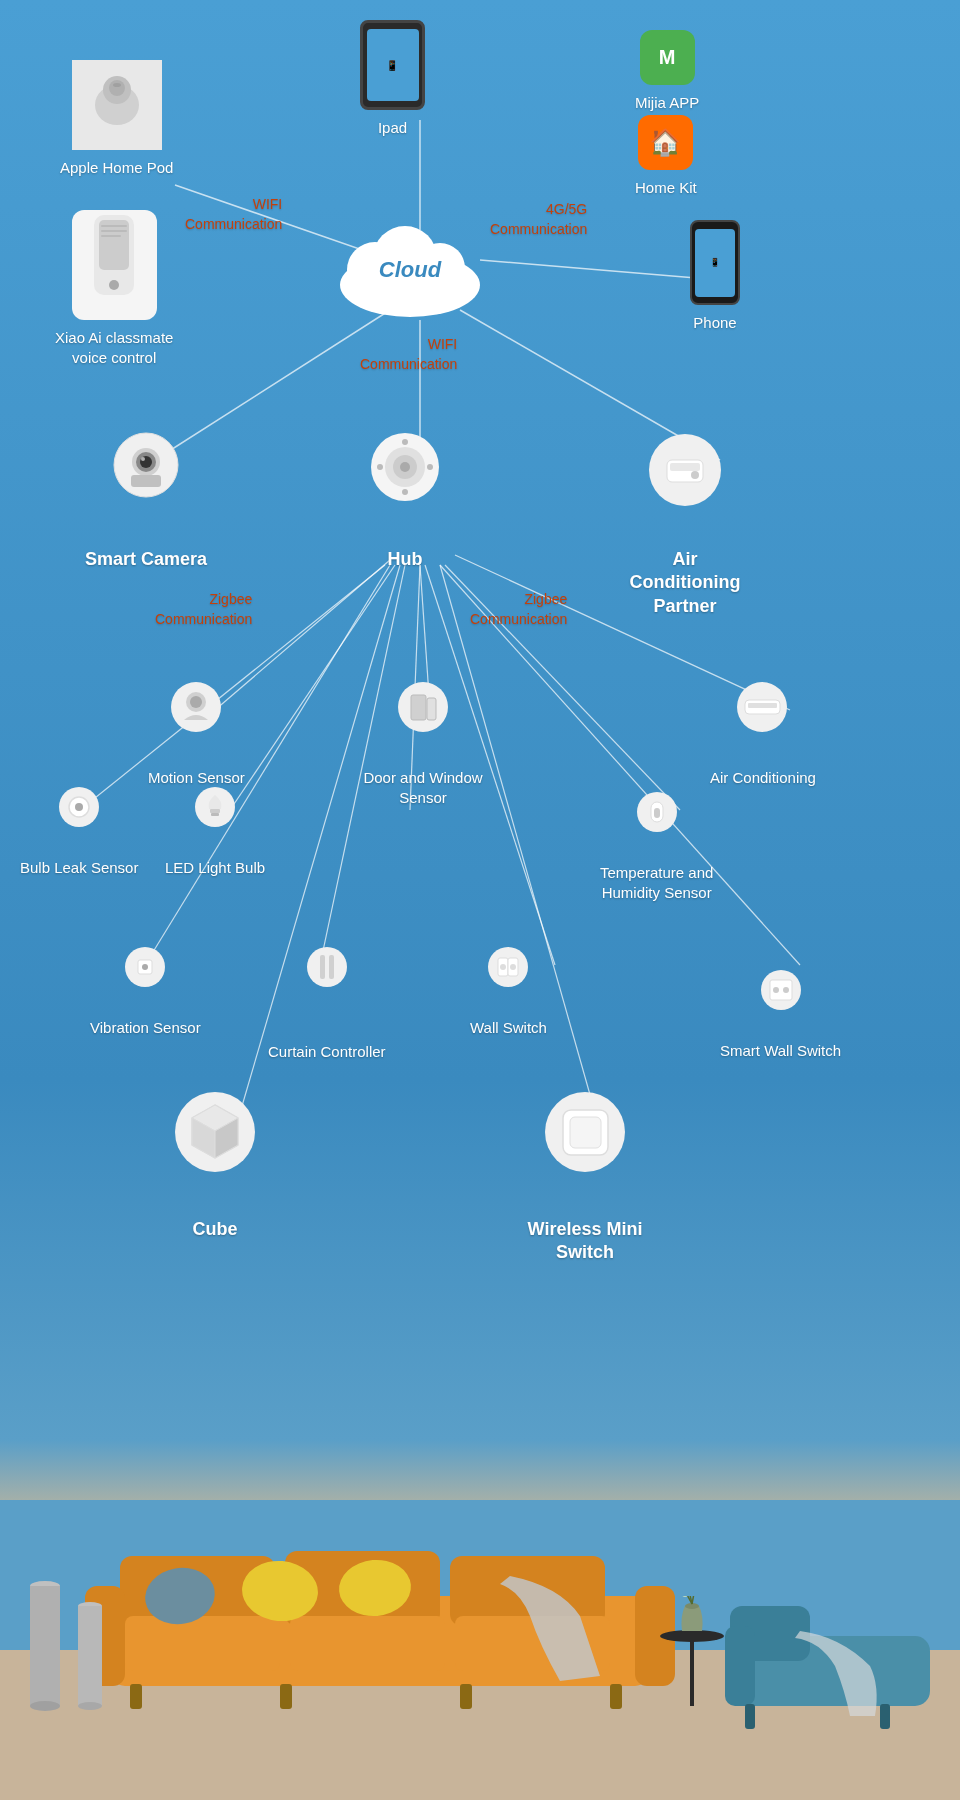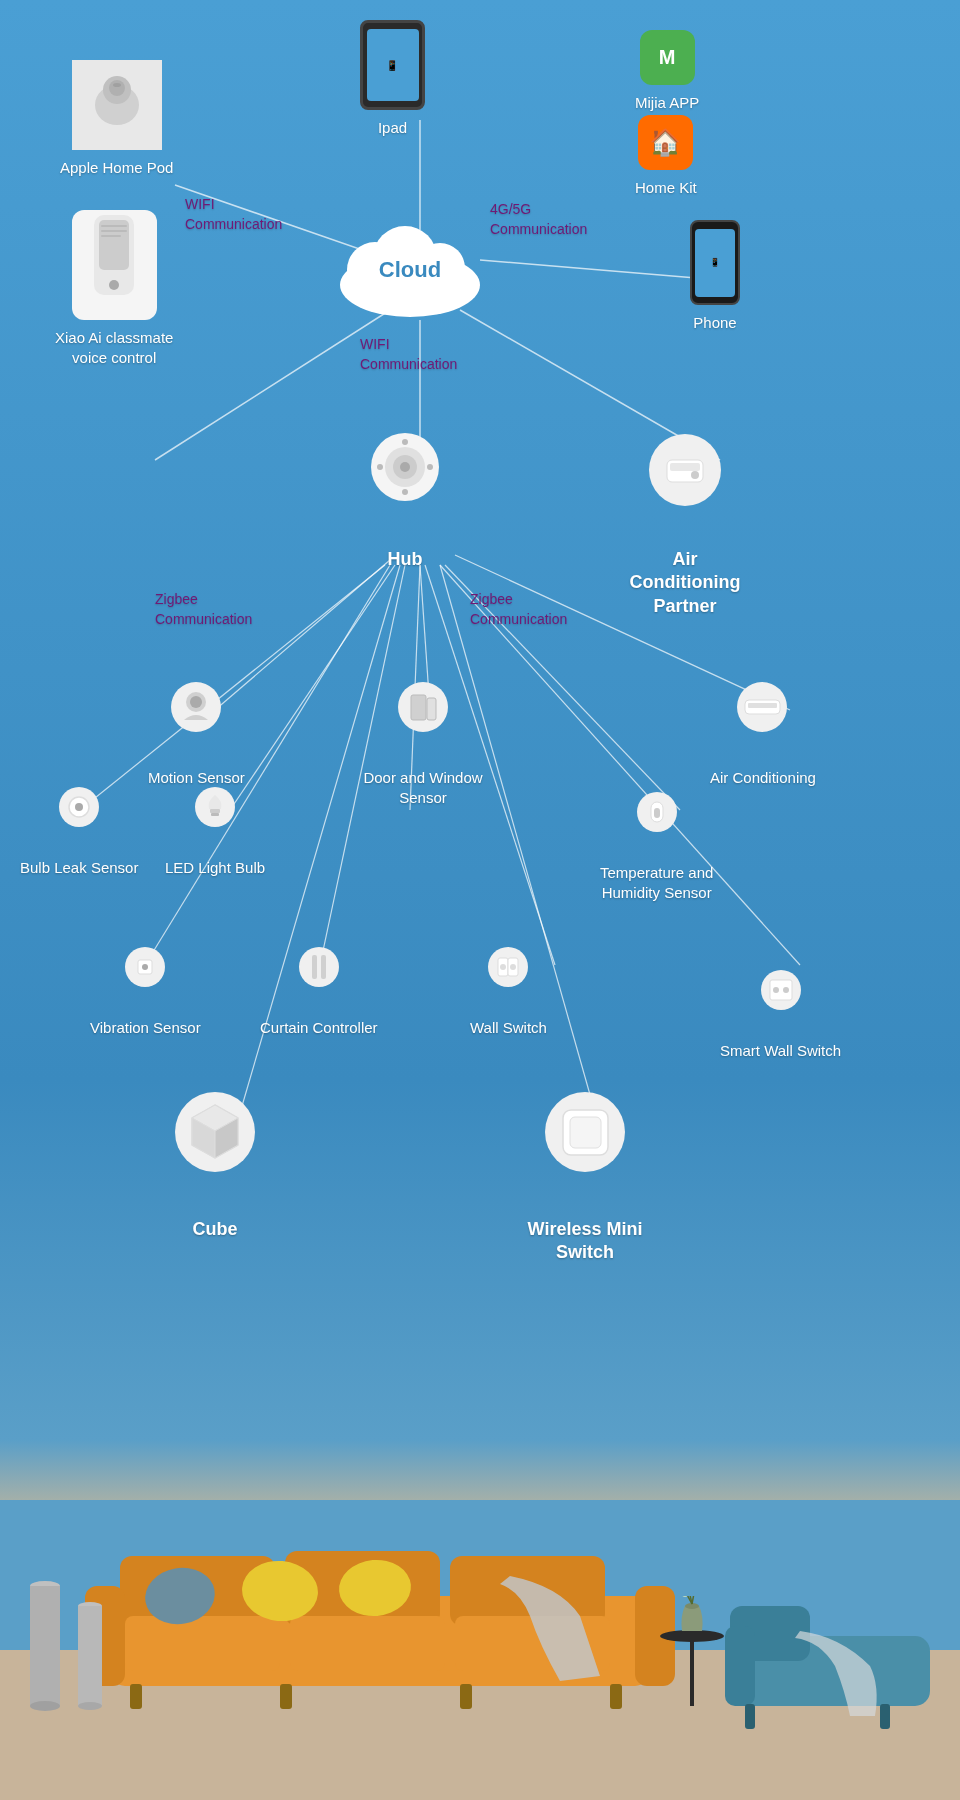--- a/index.html
+++ b/index.html
@@ -49,24 +49,24 @@
       margin-top: 8px;
       line-height: 1.3;
       text-shadow: 0 1px 2px rgba(0,0,0,0.3);
       max-width: 130px;
     }
     .device-label-lg {
       font-size: 18px;
       font-weight: 600;
     }
     .comm-label {
-      color: #701a75;
+      color: #c2410c;
       font-size: 14px;
       font-weight: 500;
-      text-align: left;
+      text-align: right;
       line-height: 1.4;
       text-shadow: 0 1px 2px rgba(0,0,0,0.2);
     }
     .room-scene {
       position: relative;
       width: 960px;
       height: 300px;
       overflow: hidden;
     }
     .app-icon {
@@ -182,36 +182,49 @@
         <rect x="20" y="10" width="30" height="50" rx="5" fill="#ccc"></rect>
         <circle cx="35" cy="75" r="5" fill="#aaa"></circle>
         <rect x="22" y="15" width="26" height="2" rx="1" fill="#bbb"></rect>
         <rect x="22" y="20" width="26" height="2" rx="1" fill="#bbb"></rect>
         <rect x="22" y="25" width="20" height="2" rx="1" fill="#bbb"></rect>
       </svg>
     </div>
     <div class="device-label" style="max-width:140px;">Xiao Ai classmate<br>voice control</div>
   </div>
 
-  <div style="position:absolute; left:330px; top:210px;">
+  <div style="position:absolute; left:330px; top:210px;font-style:italic;">
     <div style="position:relative; width:160px; height:110px;">
       <svg width="160" height="110" viewBox="0 0 160 110">
         <ellipse cx="80" cy="75" rx="70" ry="32" fill="white"></ellipse>
         <circle cx="45" cy="60" r="28" fill="white"></circle>
         <circle cx="75" cy="48" r="32" fill="white"></circle>
         <circle cx="110" cy="58" r="25" fill="white"></circle>
       </svg>
       <div style="position:absolute; top:50%; left:50%; transform:translate(-50%,-30%); color:#3a8abf; font-size:22px; font-weight:700; z-index:2;">Cloud</div>
     </div>
   </div>
 
   <div style="position:absolute; left:360px; top:335px;">
     <div class="comm-label">WIFI<br>Communication</div>
   </div>
 
+  <div class="device-node" style="left:85px; top:430px;">
+    <div class="circle-lg">
+      <svg width="70" height="70" viewBox="0 0 70 70">
+        <circle cx="35" cy="35" r="32" fill="#f0f0f0" stroke="#e0e0e0" stroke-width="1"></circle>
+        <circle cx="35" cy="32" r="14" fill="#d0d0d0"></circle>
+        <circle cx="35" cy="32" r="10" fill="#888"></circle>
+        <circle cx="35" cy="32" r="6" fill="#333"></circle>
+        <circle cx="32" cy="29" r="2" fill="white" opacity="0.6"></circle>
+        <rect x="20" y="45" width="30" height="12" rx="3" fill="#c0c0c0"></rect>
+      </svg>
+    </div>
+    <div class="device-label device-label-lg">Smart Camera</div>
+  </div>
 
   <div class="device-node" style="left:350px; top:430px;">
     <div class="circle-lg">
       <svg width="75" height="75" viewBox="0 0 75 75">
         <circle cx="37" cy="37" r="34" fill="#f5f5f5"></circle>
         <circle cx="37" cy="37" r="20" fill="#e0e0e0"></circle>
         <circle cx="37" cy="37" r="12" fill="#ccc"></circle>
         <circle cx="37" cy="37" r="5" fill="#aaa"></circle>
         <circle cx="37" cy="12" r="3" fill="#bbb"></circle>
         <circle cx="37" cy="62" r="3" fill="#bbb"></circle>
@@ -315,21 +328,21 @@
     <div class="circle-sm">
       <svg width="44" height="44" viewBox="0 0 44 44">
         <circle cx="22" cy="22" r="20" fill="#f0f0f0"></circle>
         <rect x="15" y="15" width="14" height="14" rx="2" fill="white" stroke="#ddd" stroke-width="1"></rect>
         <circle cx="22" cy="22" r="3" fill="#aaa"></circle>
       </svg>
     </div>
     <div class="device-label">Vibration Sensor</div>
   </div>
 
-  <div class="device-node" style="left:260px; top:945px;">
+  <div class="device-node" style="left:268px; top:945px;gap:24px;">
     <div class="circle-sm">
       <svg width="44" height="44" viewBox="0 0 44 44">
         <circle cx="22" cy="22" r="20" fill="#f0f0f0"></circle>
         <rect x="15" y="10" width="5" height="24" rx="2" fill="#d0d0d0"></rect>
         <rect x="24" y="10" width="5" height="24" rx="2" fill="#d0d0d0"></rect>
       </svg>
     </div>
     <div class="device-label">Curtain Controller</div>
   </div>
 

